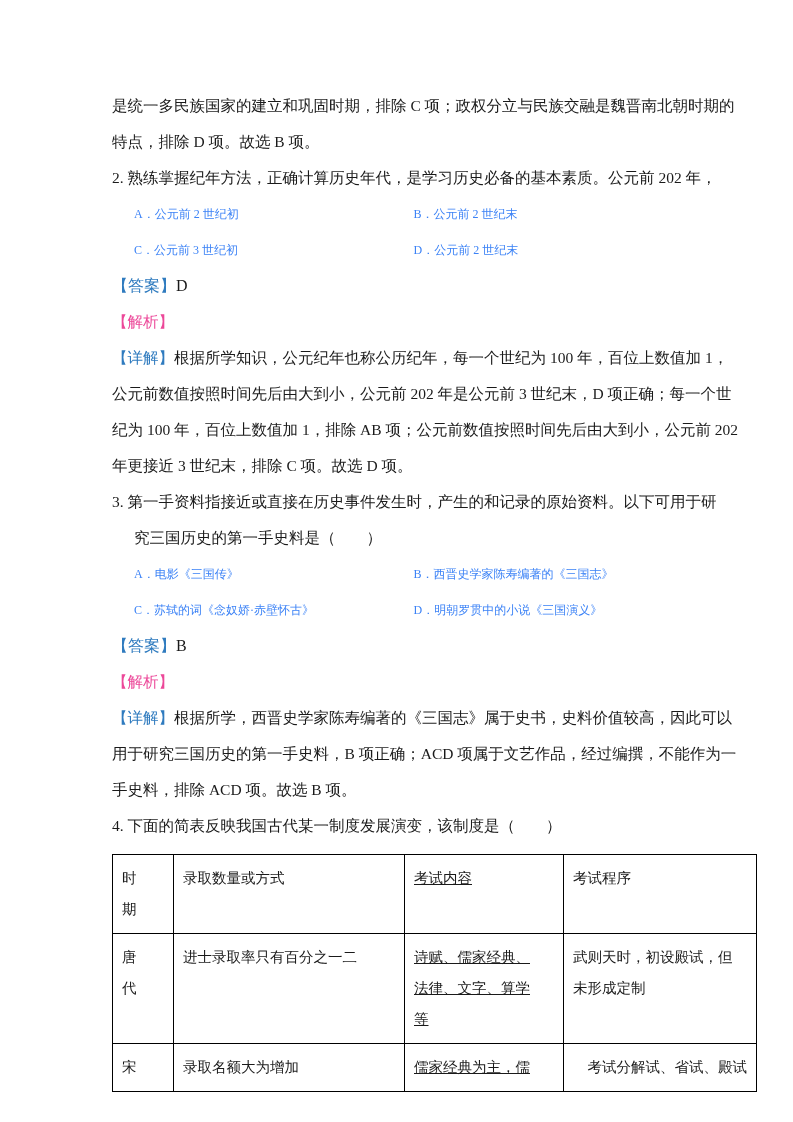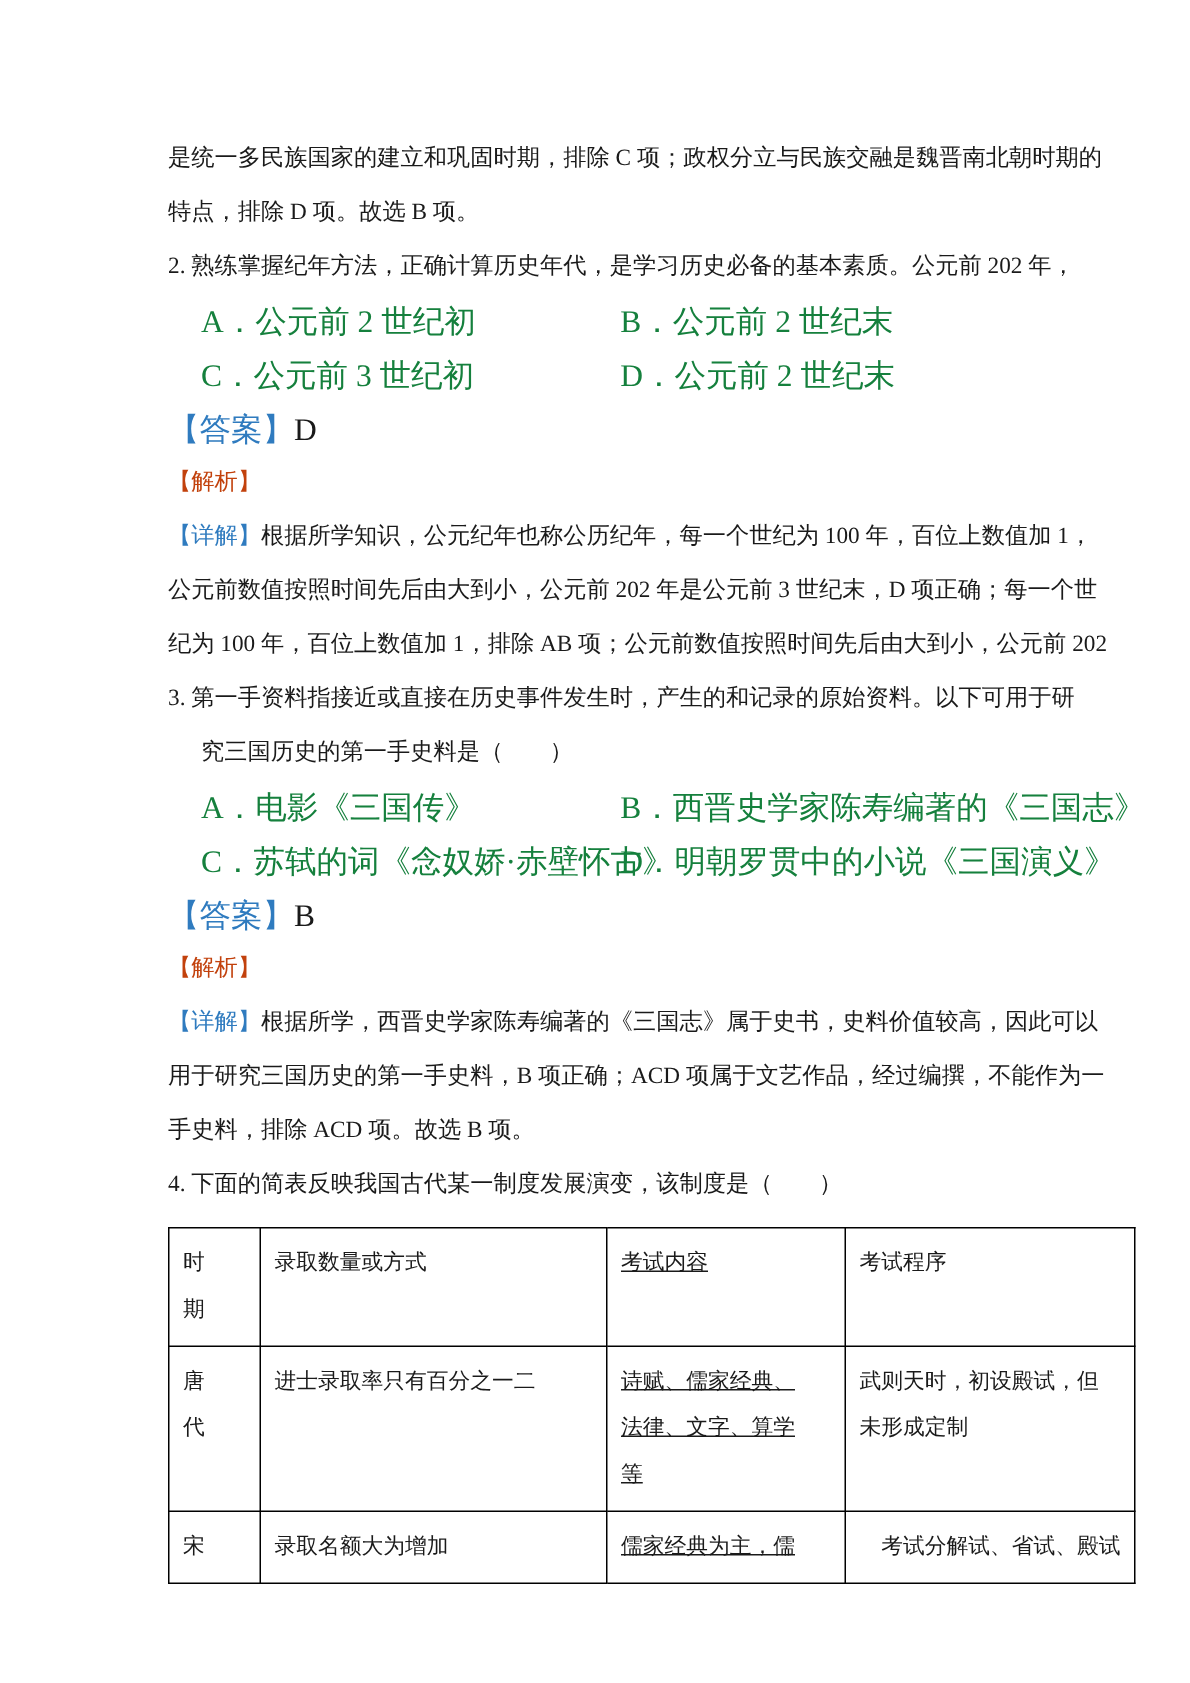--- a/index.html
+++ b/index.html
@@ -29,39 +29,39 @@
   .para {
     font-size: 15.5px;
     line-height: 36px;
     color: #1a1a1a;
   }
   .sub {
     padding-left: 22px;
   }
   .opts {
     display: flex;
-    font-size: 21px;
+    font-size: 12px;
     line-height: 36px;
-    color: #15803d;
+    color: #3b82f6;
     padding-left: 22px;
   }
   .opts .col {
     width: 50%;
     white-space: nowrap;
   }
   .tag {
-    color: #c2410c;
+    color: #ec4899;
     font-size: 15.5px;
     line-height: 36px;
   }
   .tag-blue {
     color: #2f7bbf;
   }
   .ans-line {
-    font-size: 21px;
+    font-size: 16px;
     line-height: 36px;
   }
   .ans-line .val {
     color: #1a1a1a;
   }
   table.simple {
     border-collapse: collapse;
     width: 568px;
     margin-top: 10px;
     margin-left: 0;
@@ -107,20 +107,21 @@
     <div class="ans-line">
       <span class="tag-blue">【答案】</span><span class="val">D</span>
     </div>
     <div class="tag">【解析】</div>
     <div class="para">
       <div class="line">
         <span class="tag-blue">【详解】</span><span>根据所学知识，公元纪年也称公历纪年，每一个世纪为 100 年，百位上数值加 1，</span>
       </div>
       <div class="line">公元前数值按照时间先后由大到小，公元前 202 年是公元前 3 世纪末，D 项正确；每一个世</div>
       <div class="line">纪为 100 年，百位上数值加 1，排除 AB 项；公元前数值按照时间先后由大到小，公元前 202</div>
+      <div class="line">年更接近 3 世纪末，排除 C 项。故选 D 项。</div>
     </div>
   </div>
 
   <div>
     <div class="line">
       <span>3.</span>
       <span>第一手资料指接近或直接在历史事件发生时，产生的和记录的原始资料。以下可用于研</span>
     </div>
     <div class="line sub">究三国历史的第一手史料是（　　）</div>
     <div class="opts">

